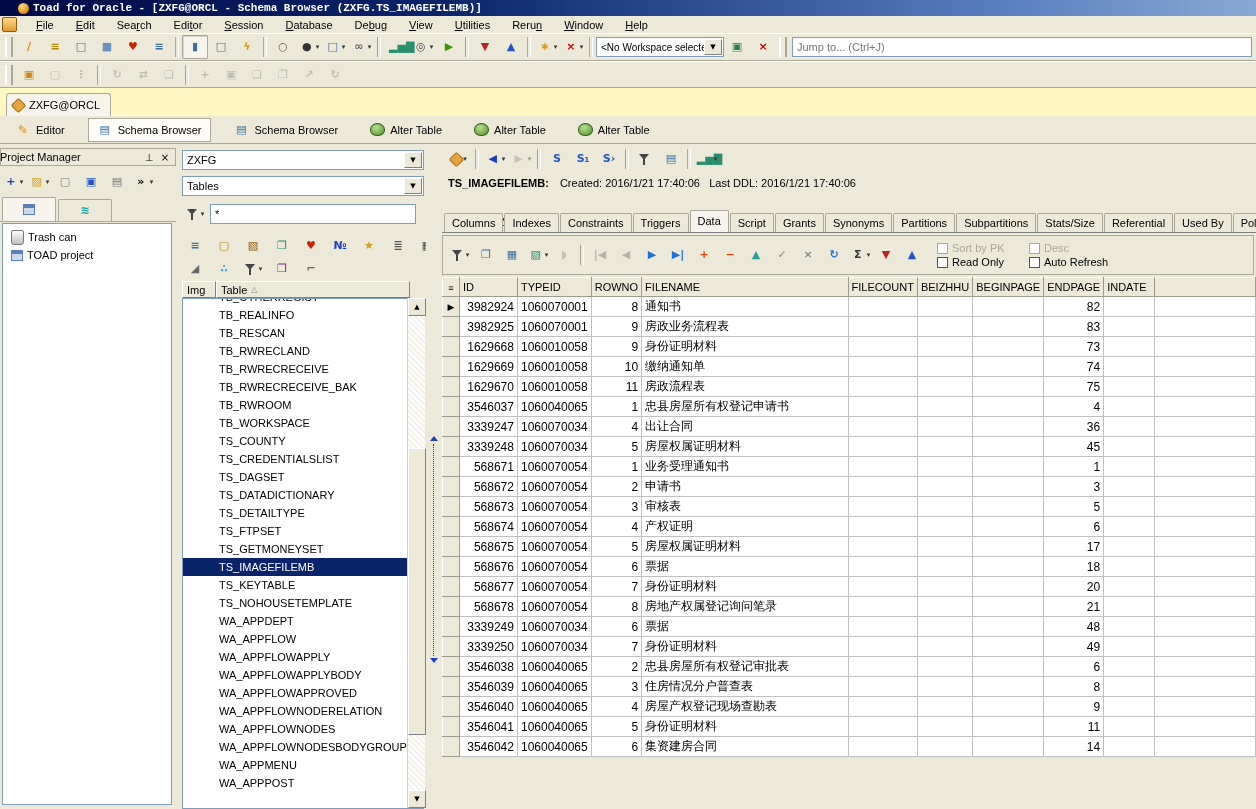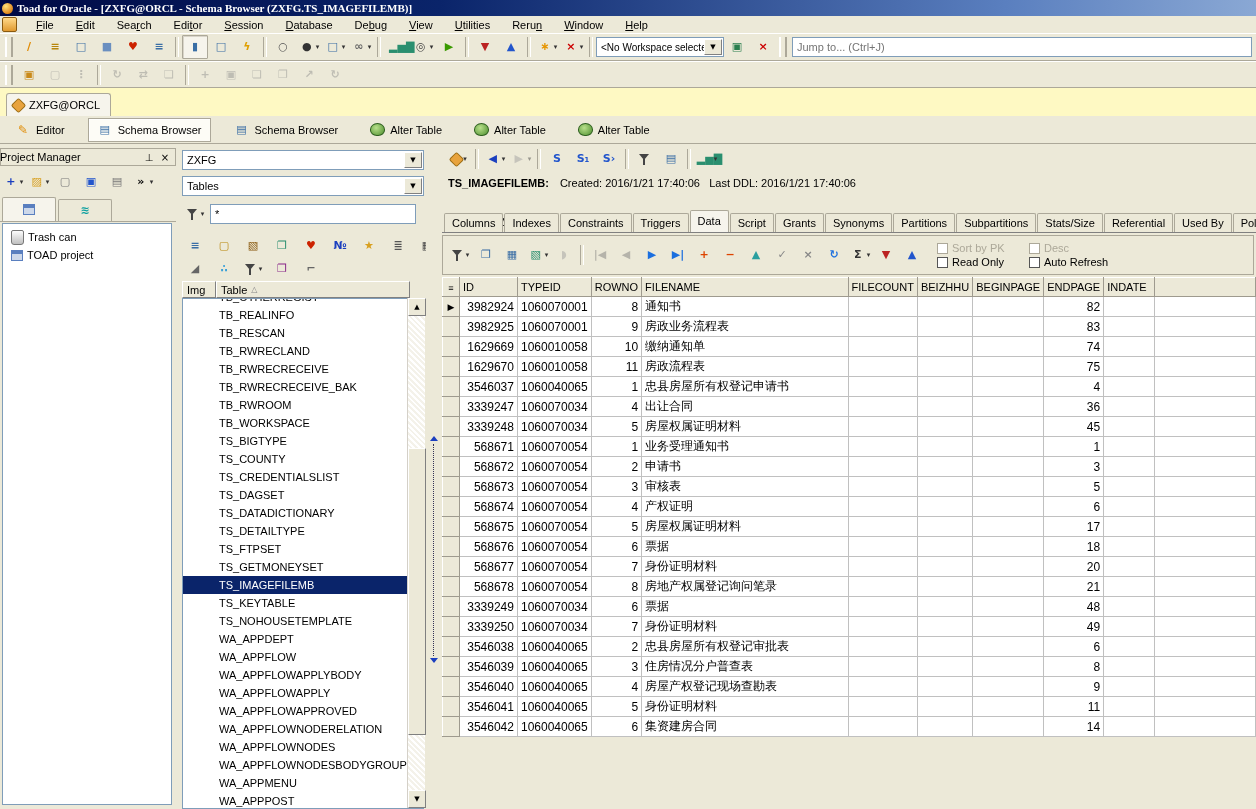--- a/index.html
+++ b/index.html
@@ -3,22 +3,22 @@
 <meta charset="utf-8">
 <style>
   html,body{margin:0;padding:0;}
   body{width:1256px;height:809px;position:relative;overflow:hidden;
        font-family:"Liberation Sans",sans-serif;font-size:11px;color:#000;
        background:#ece9d8;}
   .abs{position:absolute;}
   
   #titlebar{left:0;top:0;width:1256px;height:16px;
     background:linear-gradient(to right,#000a45 0%,#0a246a 35%,#5a7fbf 80%,#8aa8d4 100%);
-    color:#fff;display:flex;align-items:center;gap:4px;padding-left:2px;box-sizing:border-box;
-    font-family:Liberation Serif, serif;font-weight:bold;font-size:11px;white-space:nowrap;}
+    color:#fff;display:flex;align-items:center;gap:4px;padding-left:18px;box-sizing:border-box;
+    font-family:Liberation Mono, monospace;font-weight:bold;font-size:11px;white-space:nowrap;}
   .toadball{width:11px;height:11px;border-radius:50%;
     background:radial-gradient(circle at 35% 30%,#ffe27a,#e0881e 70%,#8a4a00);flex:0 0 auto;}
   
   #menubar{left:0;top:16px;width:1256px;height:17px;background:#ece9d8;
     border-bottom:1px solid #fff;display:flex;align-items:center;gap:8px;}
   #menubar .mi{padding:1px 7px;cursor:default;}
   #menubar u{text-decoration:underline;}
   .menutoad{width:13px;height:13px;margin:0 4px 0 2px;
     background:linear-gradient(#ffd98a,#e09a30);border:1px solid #8a5a10;border-radius:2px;}
   
@@ -442,35 +442,34 @@
   </div>
   <div id="tablelist">
       <div class="litem">TB_OTHERREGIST</div>
       <div class="litem">TB_REALINFO</div>
       <div class="litem">TB_RESCAN</div>
       <div class="litem">TB_RWRECLAND</div>
       <div class="litem">TB_RWRECRECEIVE</div>
       <div class="litem">TB_RWRECRECEIVE_BAK</div>
       <div class="litem">TB_RWROOM</div>
       <div class="litem">TB_WORKSPACE</div>
-      <div class="litem">TS_BIGTYPE</div>
       <div class="litem">TS_COUNTY</div>
       <div class="litem">TS_CREDENTIALSLIST</div>
       <div class="litem">TS_DAGSET</div>
       <div class="litem">TS_DATADICTIONARY</div>
       <div class="litem">TS_DETAILTYPE</div>
       <div class="litem">TS_FTPSET</div>
       <div class="litem">TS_GETMONEYSET</div>
       <div class="litem sel">TS_IMAGEFILEMB</div>
       <div class="litem">TS_KEYTABLE</div>
       <div class="litem">TS_NOHOUSETEMPLATE</div>
       <div class="litem">WA_APPDEPT</div>
       <div class="litem">WA_APPFLOW</div>
+      <div class="litem">WA_APPFLOWAPPLY</div>
       <div class="litem">WA_APPFLOWAPPLYBODY</div>
-      <div class="litem">WA_APPFLOWAPPLY</div>
       <div class="litem">WA_APPFLOWAPPROVED</div>
       <div class="litem">WA_APPFLOWNODERELATION</div>
       <div class="litem">WA_APPFLOWNODES</div>
       <div class="litem">WA_APPFLOWNODESBODYGROUP</div>
       <div class="litem">WA_APPMENU</div>
       <div class="litem">WA_APPPOST</div>
     </div>
   <div id="list-scroll">
     <span class="sbtn" style="top:0;">▲</span>
     <div id="list-thumb"></div>
@@ -677,20 +676,33 @@
             <td>房政业务流程表</td>
             <td class="num"></td>
             <td></td>
             <td class="num"></td>
             <td class="num">83</td>
             <td></td>
             <td></td>
           </tr>
           <tr>
             <td class="selcol"></td>
+            <td class="num">1629668</td>
+            <td class="num">1060010058</td>
+            <td class="num">9</td>
+            <td>身份证明材料</td>
+            <td class="num"></td>
+            <td></td>
+            <td class="num"></td>
+            <td class="num">73</td>
+            <td></td>
+            <td></td>
+          </tr>
+          <tr>
+            <td class="selcol"></td>
             <td class="num">1629669</td>
             <td class="num">1060010058</td>
             <td class="num">10</td>
             <td>缴纳通知单</td>
             <td class="num"></td>
             <td></td>
             <td class="num"></td>
             <td class="num">74</td>
             <td></td>
             <td></td>

